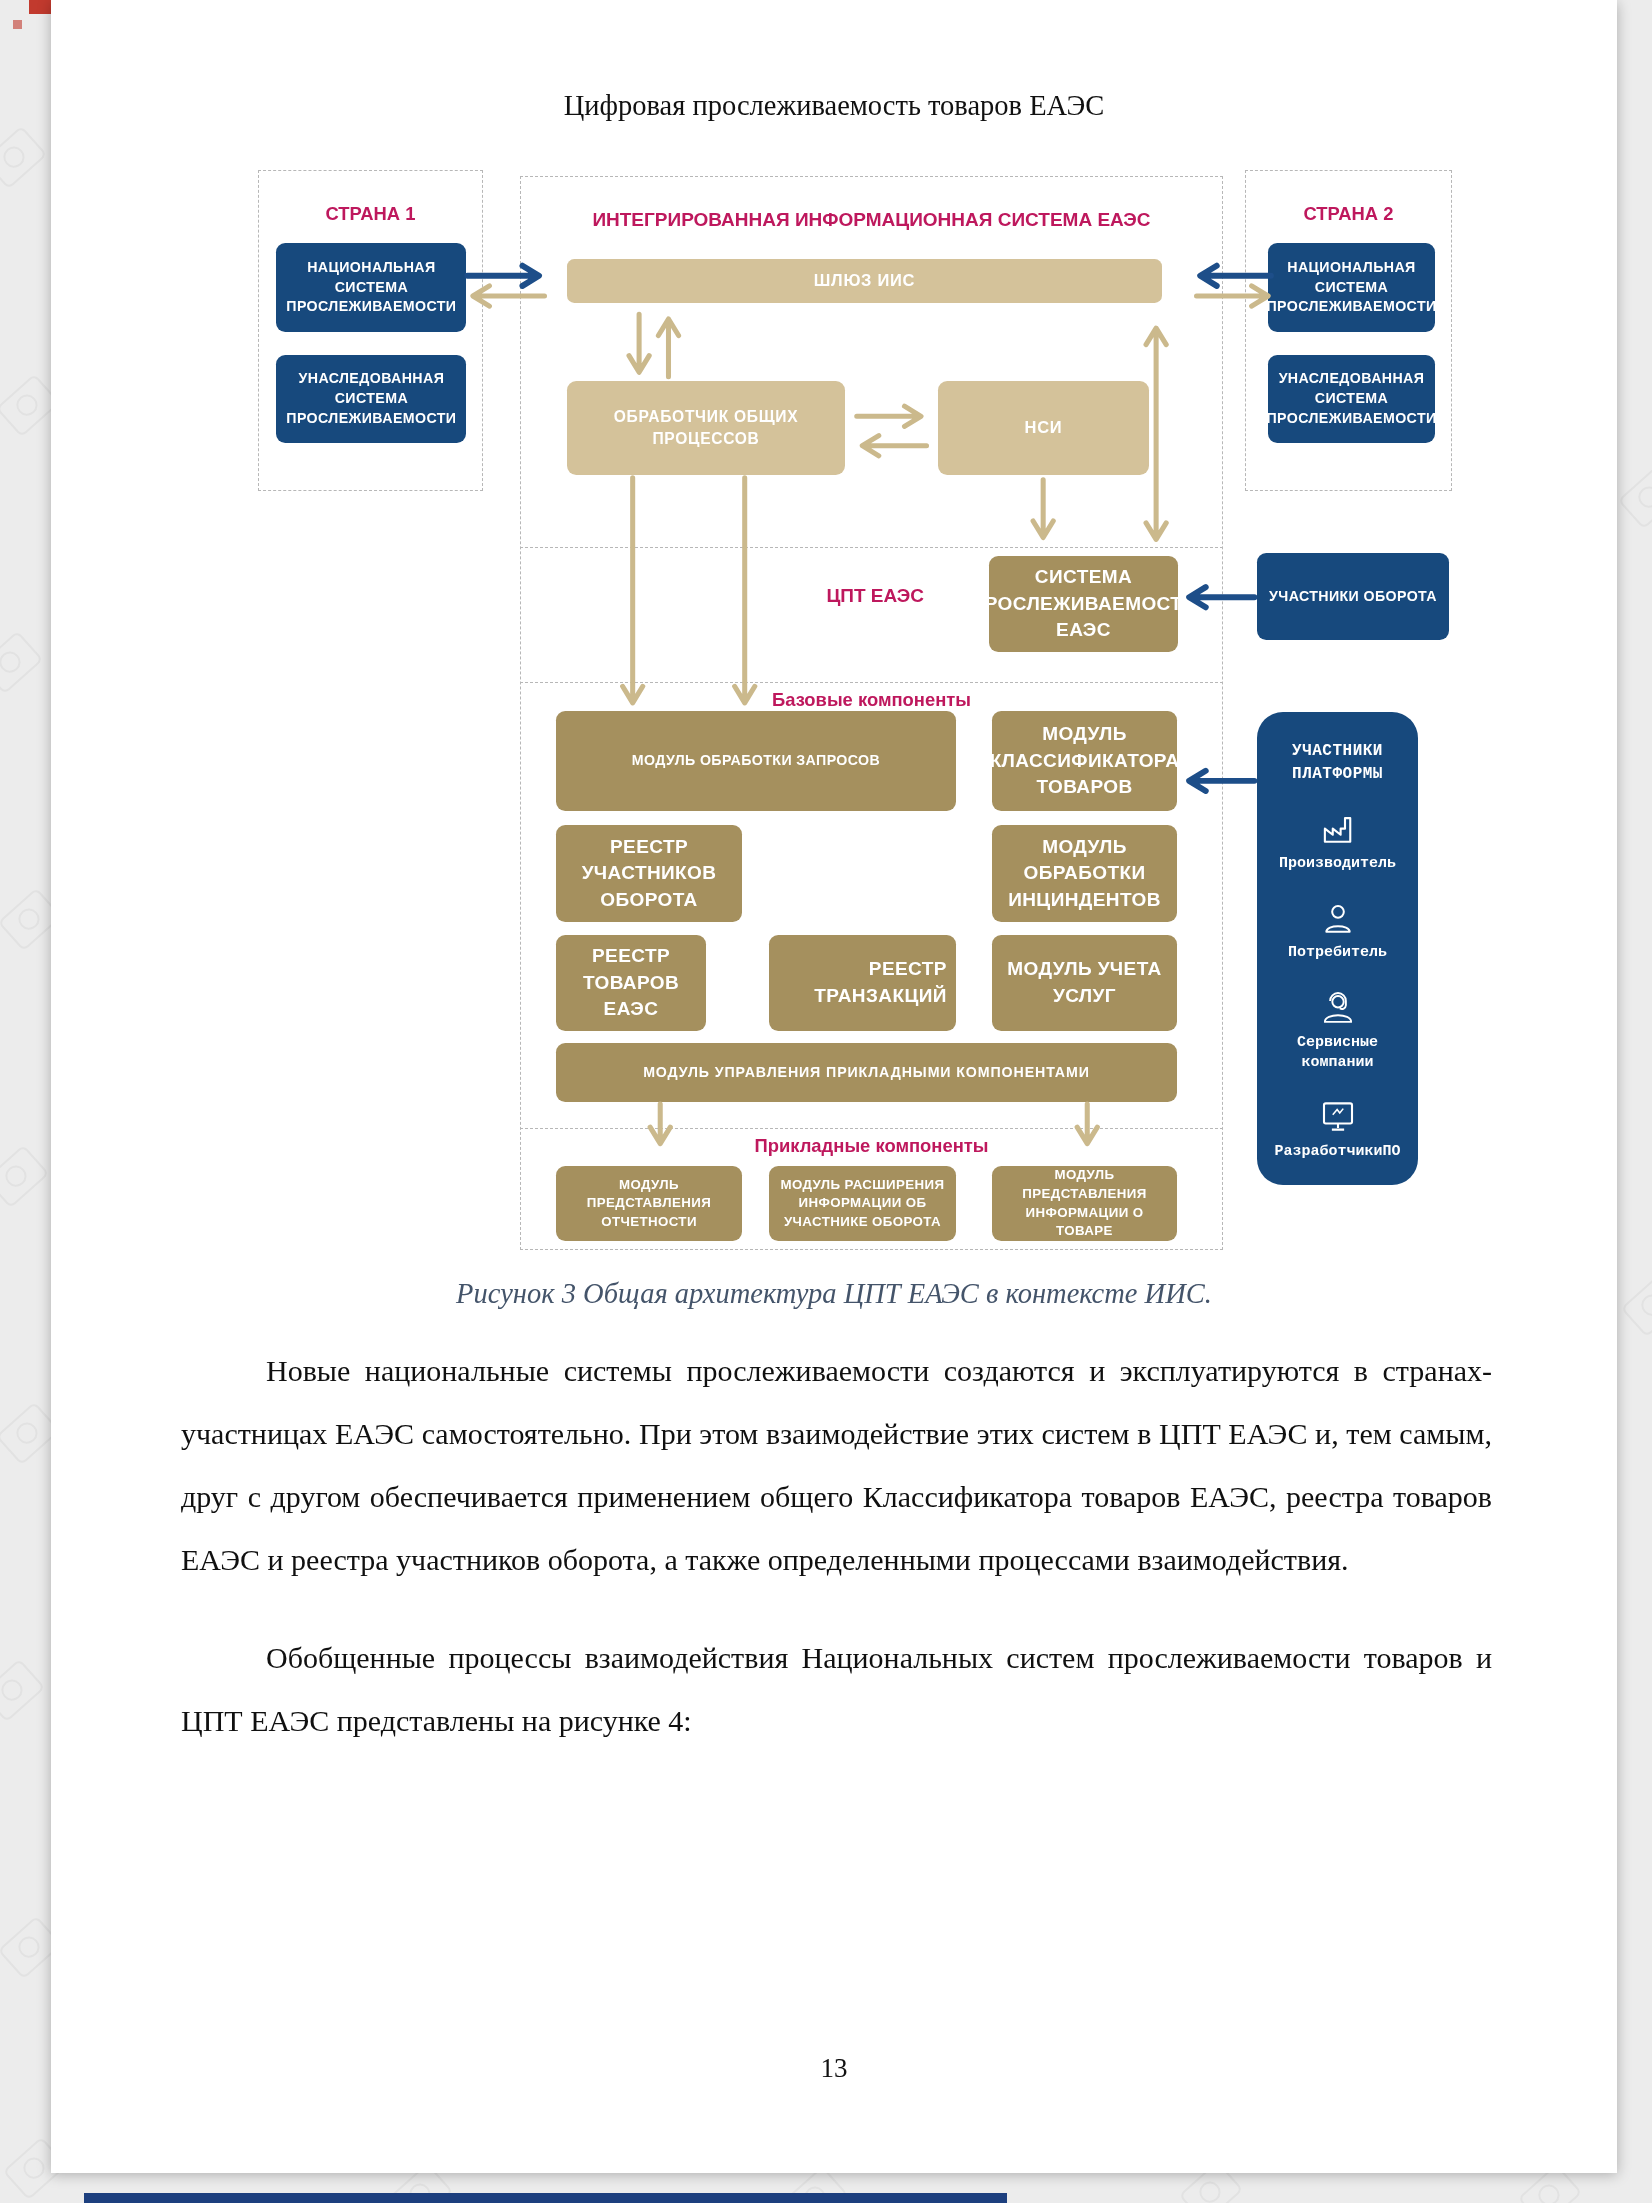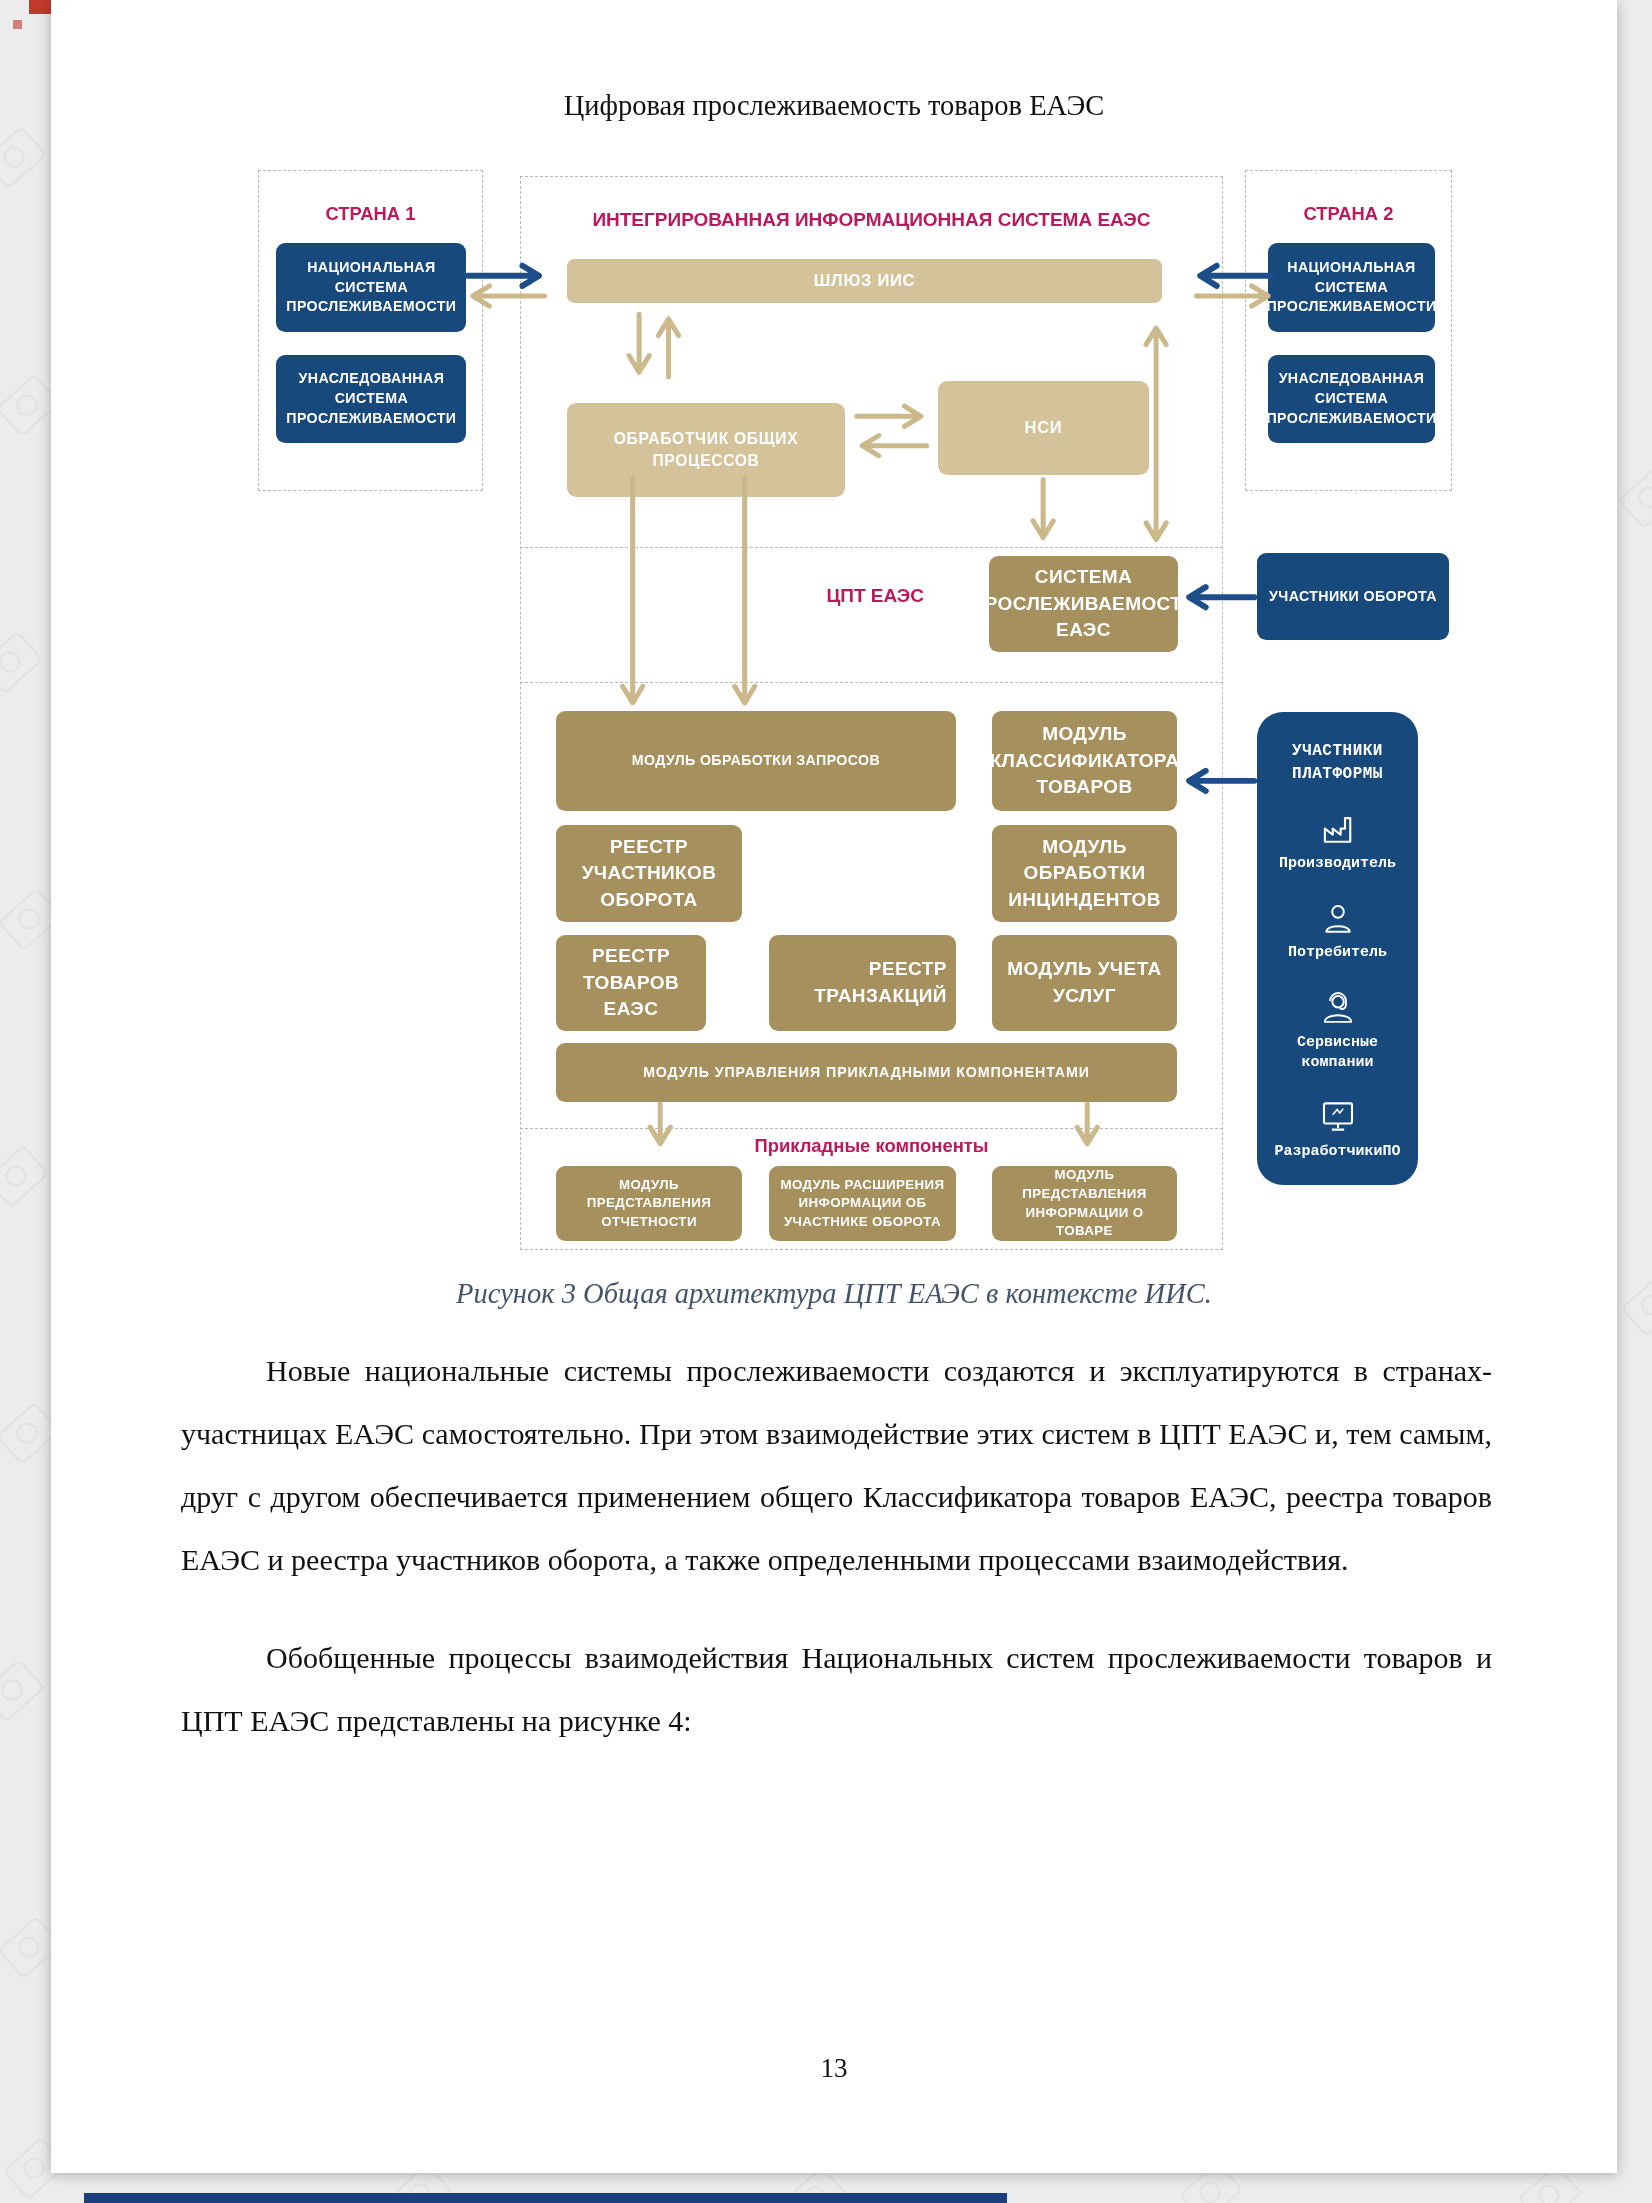--- a/index.html
+++ b/index.html
@@ -81,30 +81,31 @@
     <div class="dashbox" style="left:262px;top:6.4px;width:703px;height:1074px;"></div>
     <div class="dashbox" style="left:987px;top:0;width:207px;height:321px;"></div>
     <div class="dashline" style="left:262px;top:377px;width:703px;"></div>
     <div class="dashline" style="left:262px;top:512px;width:703px;"></div>
     <div class="dashline" style="left:262px;top:958px;width:703px;"></div>
 
     <div class="dlabel" style="left:0;top:33px;width:225px;font-size:18.4px;">СТРАНА 1</div>
     <div class="dlabel" style="left:987px;top:33px;width:207px;font-size:18.4px;">СТРАНА 2</div>
     <div class="dlabel" style="left:262px;top:39px;width:703px;font-size:19px;">ИНТЕГРИРОВАННАЯ  ИНФОРМАЦИОННАЯ  СИСТЕМА  ЕАЭС</div>
     <div class="dlabel" style="left:262px;top:415px;width:404px;font-size:19px;text-align:right;">ЦПТ ЕАЭС</div>
+    <div class="dlabel" style="left:262px;top:519px;width:703px;font-size:18.4px;">Базовые компоненты</div>
     <div class="dlabel" style="left:262px;top:965px;width:703px;font-size:18.4px;">Прикладные компоненты</div>
 
     <div class="bx b-blue" style="left:18.4px;top:73px;width:190px;height:89px;">НАЦИОНАЛЬНАЯ СИСТЕМА ПРОСЛЕЖИВАЕМОСТИ</div>
     <div class="bx b-blue" style="left:18.4px;top:185px;width:190px;height:88px;">УНАСЛЕДОВАННАЯ СИСТЕМА ПРОСЛЕЖИВАЕМОСТИ</div>
 
     <div class="bx b-blue" style="left:1010px;top:73px;width:167px;height:89px;">НАЦИОНАЛЬНАЯ СИСТЕМА ПРОСЛЕЖИВАЕМОСТИ</div>
     <div class="bx b-blue" style="left:1010px;top:185px;width:167px;height:88px;">УНАСЛЕДОВАННАЯ СИСТЕМА ПРОСЛЕЖИВАЕМОСТИ</div>
 
     <div class="bx b-tan" style="left:309px;top:89px;width:595px;height:44px;border-radius:7.3px;font-size:16.5px;">ШЛЮЗ ИИС</div>
-    <div class="bx b-tan" style="left:309px;top:211px;width:278px;height:94px;margin-top:22px;">ОБРАБОТЧИК ОБЩИХ ПРОЦЕССОВ</div>
+    <div class="bx b-tan" style="left:309px;top:211px;width:278px;height:94px;">ОБРАБОТЧИК ОБЩИХ ПРОЦЕССОВ</div>
     <div class="bx b-tan" style="left:680px;top:211px;width:211px;height:94px;font-size:16.5px;">НСИ</div>
 
     <div class="bx b-olive" style="left:731px;top:386px;width:189px;height:96px;">СИСТЕМА ПРОСЛЕЖИВАЕМОСТИ ЕАЭС</div>
     <div class="bx b-blue" style="left:999px;top:383px;width:192px;height:87px;">УЧАСТНИКИ ОБОРОТА</div>
 
     <div class="bx b-olive" style="left:298px;top:541px;width:400px;height:100px;font-size:14.2px;">МОДУЛЬ ОБРАБОТКИ ЗАПРОСОВ</div>
     <div class="bx b-olive" style="left:734px;top:541px;width:185px;height:100px;">МОДУЛЬ КЛАССИФИКАТОРА ТОВАРОВ</div>
     <div class="bx b-olive" style="left:298px;top:655px;width:186px;height:97px;">РЕЕСТР УЧАСТНИКОВ ОБОРОТА</div>
     <div class="bx b-olive" style="left:734px;top:655px;width:185px;height:97px;">МОДУЛЬ ОБРАБОТКИ ИНЦИНДЕНТОВ</div>
     <div class="bx b-olive" style="left:298px;top:765px;width:150px;height:96px;">РЕЕСТР ТОВАРОВ ЕАЭС</div>

